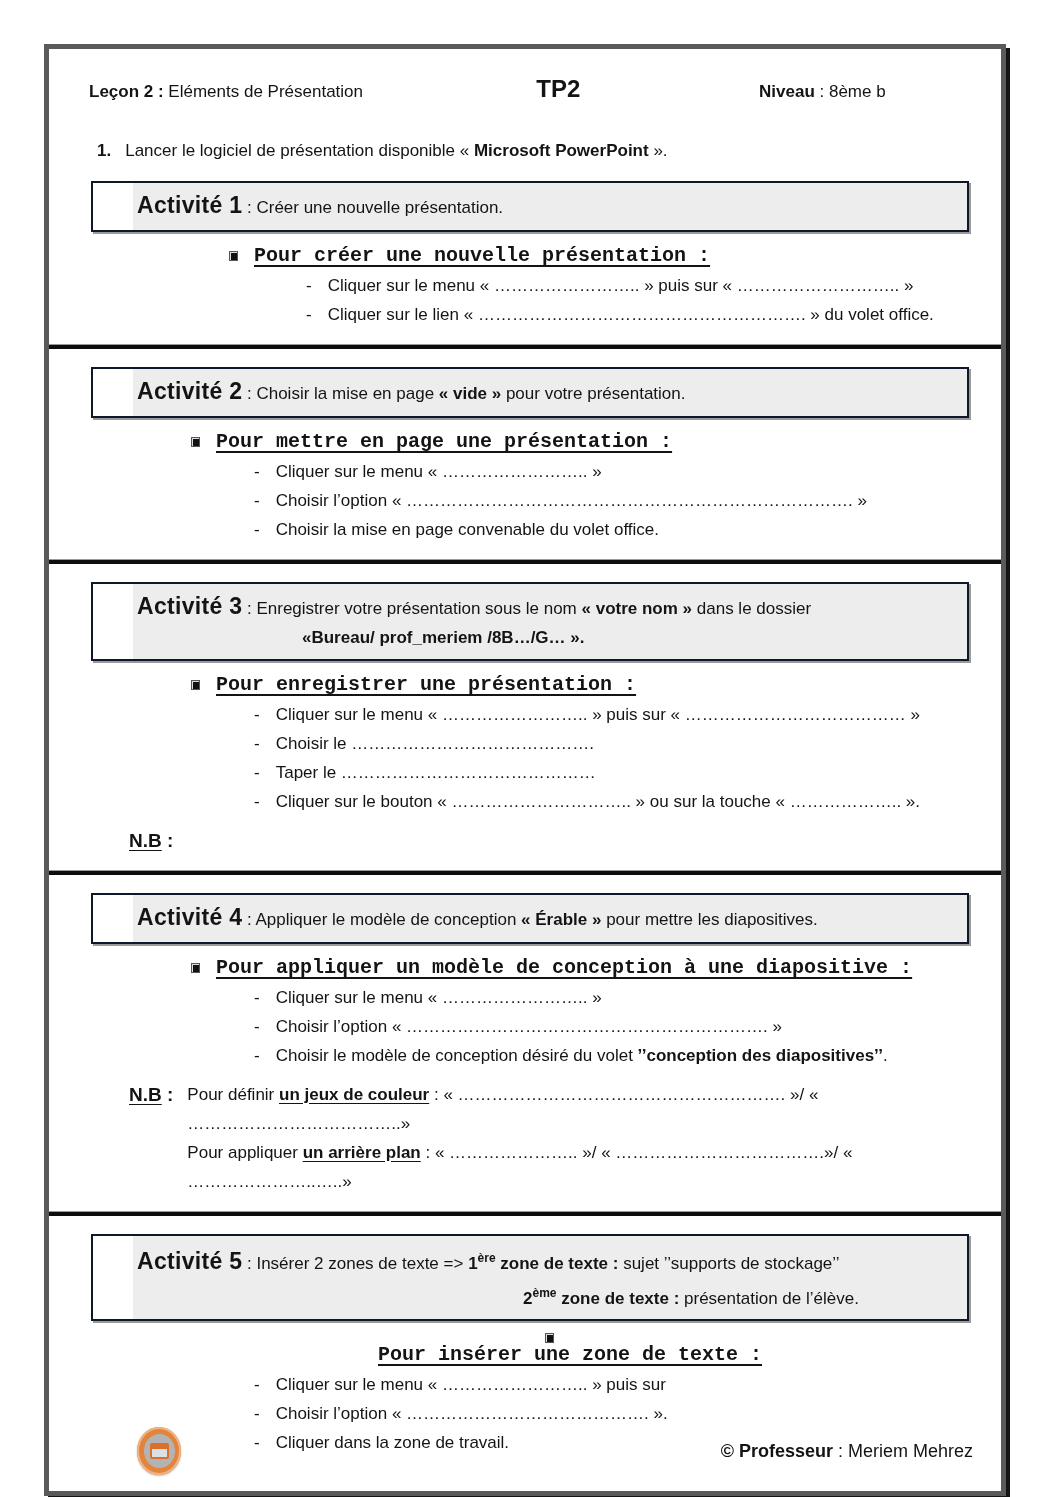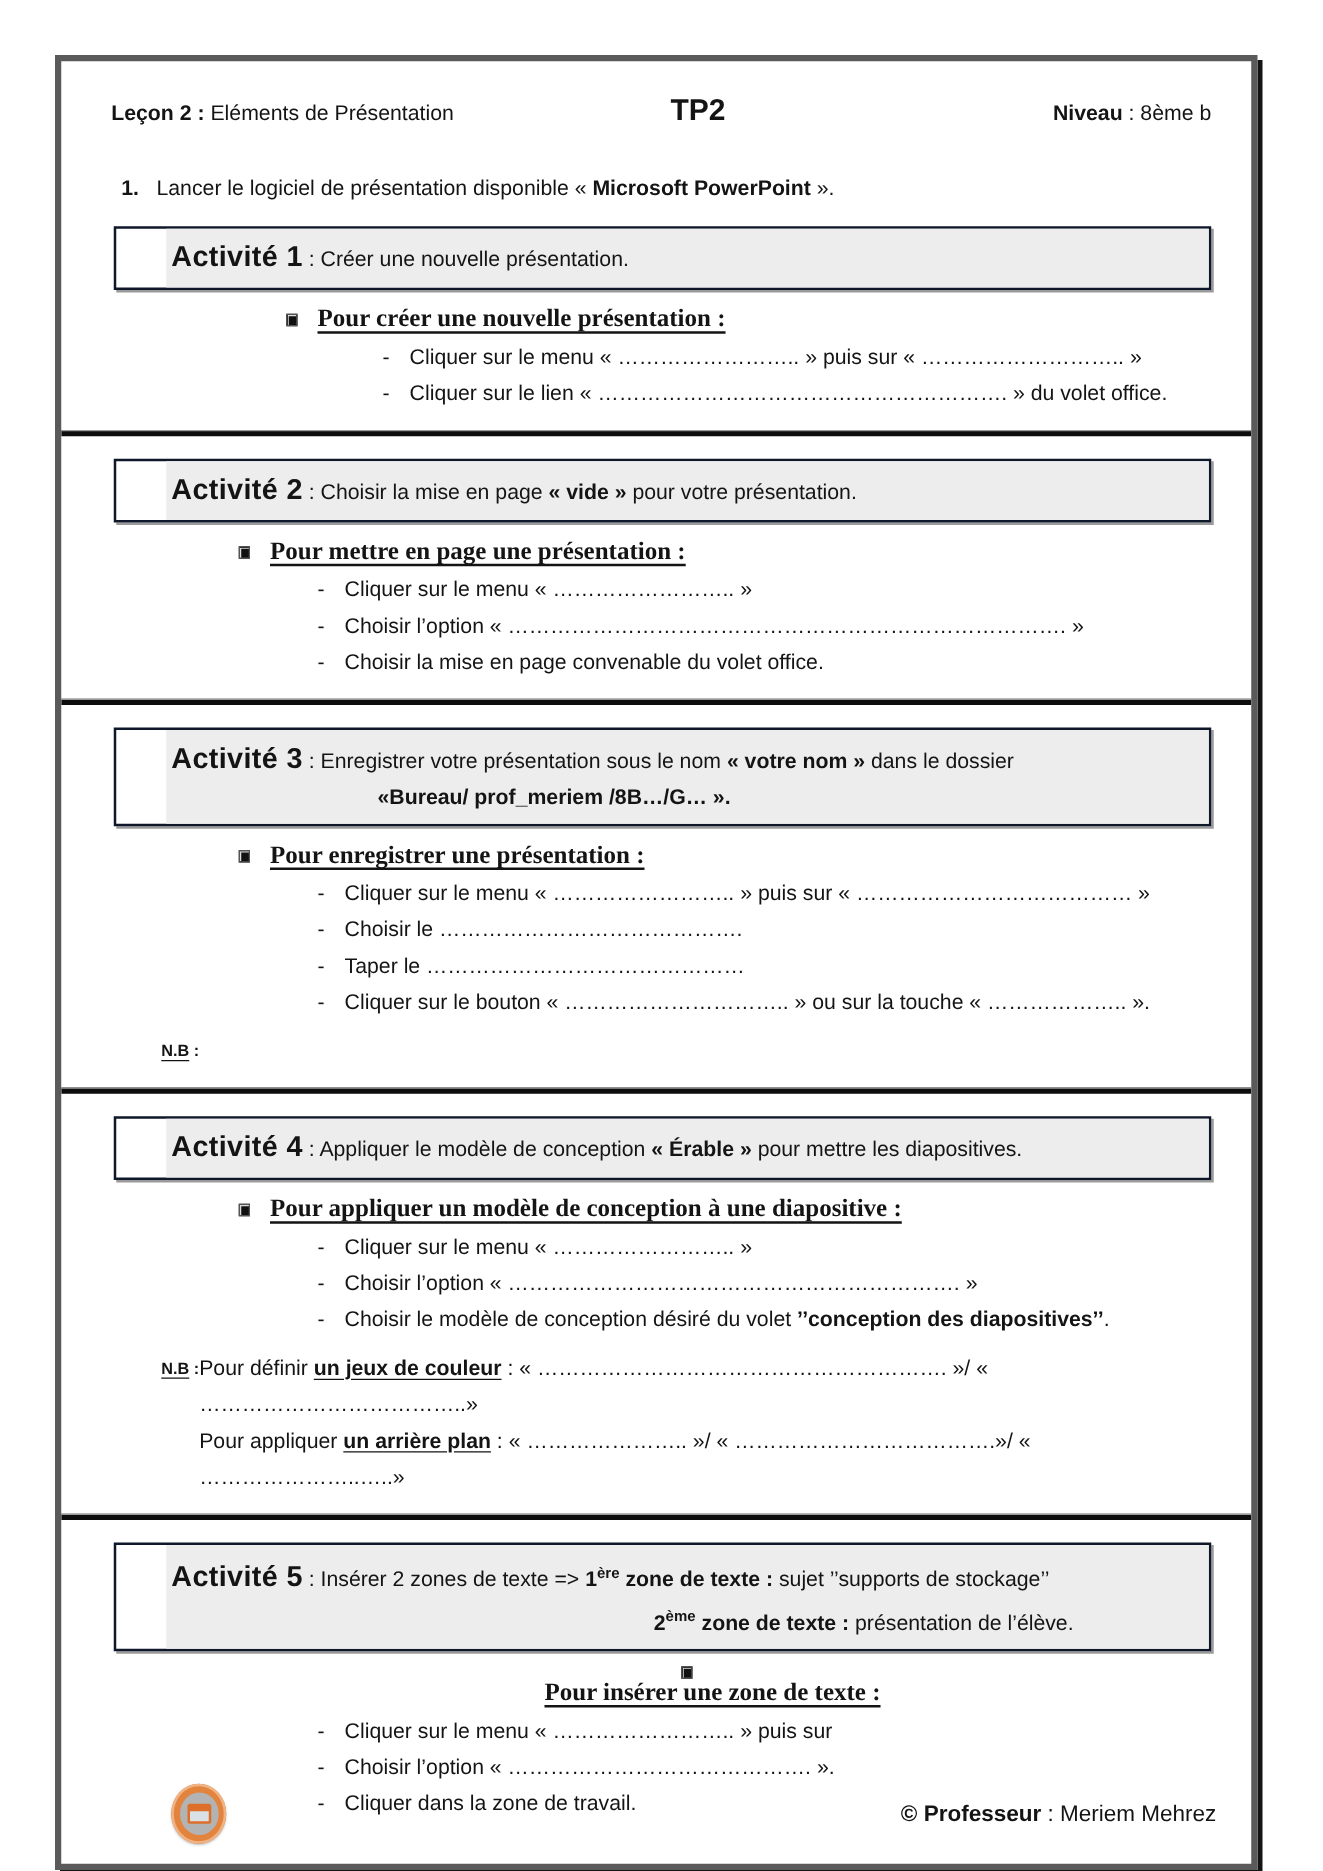--- a/index.html
+++ b/index.html
@@ -22,21 +22,21 @@
     position: relative;
     height: 100%;
     padding: 26px 24px 0 40px;
     overflow: hidden;
   }
   .b { font-weight: 700; }
   
   .doc-header { display: flex; align-items: baseline; font-size: 17px; }
   .h-left  { flex: 1.2; text-align: left; }
   .h-center{ flex: 0.8; text-align: center; font-size: 24px; font-weight: 700; }
-  .h-right { flex: 1;   text-align: right; padding-right: 8px; }
+  .h-right { flex: 1;   text-align: center; padding-right: 8px; }
   
   .intro { margin: 36px 0 0 8px; font-size: 17px; line-height: 24px; }
   .intro .num { margin-right: 14px; }
   
   .act-box {
     margin: 18px 8px 0 2px;
     border: 2px solid #0f172a;
     background: #ffffff;
     box-shadow: 2px 2px 0 #9a9a9a;
   }
@@ -48,42 +48,42 @@
     line-height: 30px;
   }
   .act-name { font-size: 23px; font-weight: 700; letter-spacing: 0.3px; }
   .act-line2 { line-height: 28px; }
   .ml-act3 { margin-left: 165px; }
   .ml-act5 { margin-left: 386px; }
   sup.ord { font-size: 12px; font-weight: 700; vertical-align: super; }
   
   .shead {
     margin: 12px 0 4px 102px;
-    font-family: Liberation Serif, serif;
+    font-family: Liberation Mono, monospace;
     font-size: 20px; font-weight: 700;
     display: flex; align-items: center;
   }
   .shead .txt { text-decoration: underline; text-underline-offset: 4px; }
   .shead1 { margin-left: 140px; }
   .shead5 { margin-left: 74px; flex-direction: column; }
   .shead5 .sq { margin-right: 42px; }
   .sq {
     width: 9px; height: 10px; margin-right: 16px;
     background: #111; border: 1px solid #555;
     box-shadow: inset 1px 1px 0 #dddddd;
     flex: 0 0 auto;
   }
   
   .items { margin-left: 165px; font-size: 17px; }
   .items1 { margin-left: 217px; }
   .ditem { display: flex; line-height: 29px; }
   .ditem .dash { margin-right: 16px; }
   
   .nb { margin: 10px 0 0 40px; font-size: 17px; line-height: 29px; display: flex; }
-  .nb-label { font-weight: 700; font-size: 13px; margin-right: 0; white-space: nowrap; }
+  .nb-label { font-weight: 700; font-size: 19px; margin-right: 14px; white-space: nowrap; }
   .nb-label .u { text-decoration: underline; text-underline-offset: 3px; }
   .nb-body .ul { font-weight: 700; text-decoration: underline; text-underline-offset: 3px; }
   
   .divider {
     height: 5px; background: #0d0d0d;
     border-top: 1px solid #9a9a9a;
     margin: 15px -24px 14px -40px;
   }
   
   .footer {

